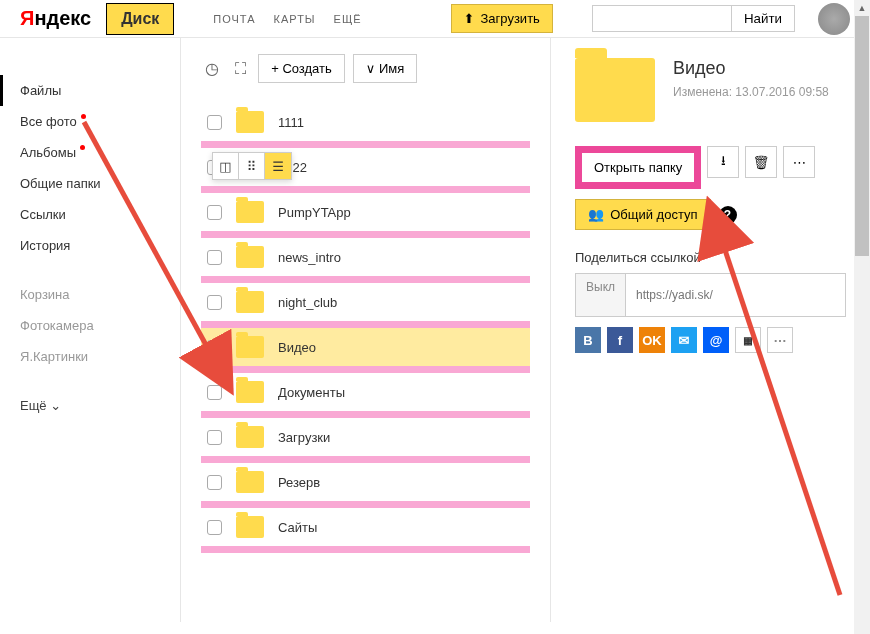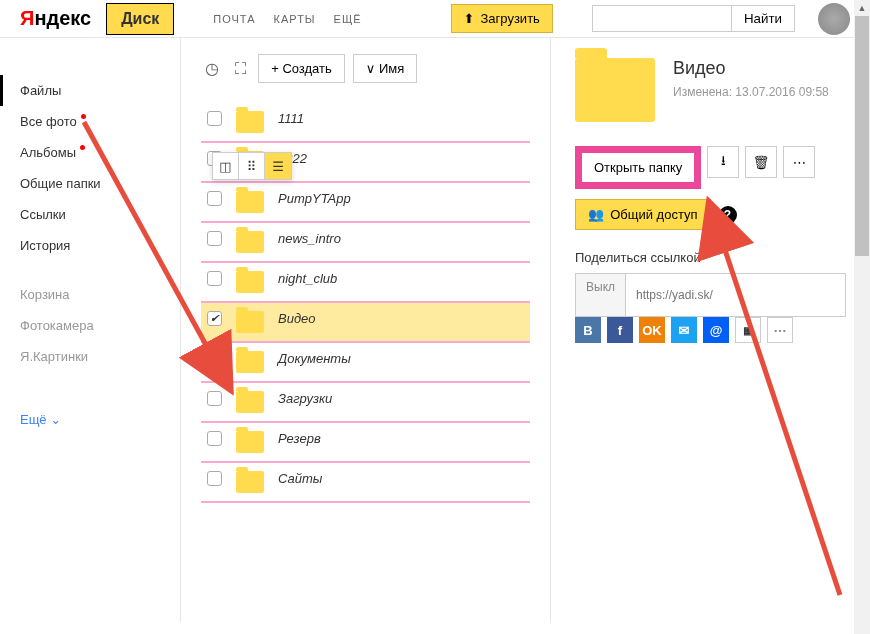--- a/index.html
+++ b/index.html
@@ -18,35 +18,35 @@
     .avatar { width: 32px; height: 32px; border-radius: 50%; background: radial-gradient(circle, #aaa, #888); margin-left: 14px; }
     
     .main { display: flex; height: calc(100% - 50px); }
     
     .sidebar { width: 180px; padding: 20px 0; }
     .sidebar-item { padding: 8px 20px; cursor: pointer; font-size: 13px; position: relative; }
     .sidebar-item.active { border-left: 3px solid #000; padding-left: 17px; font-weight: normal; margin-top: 17px; }
     .sidebar-item .dot { display: inline-block; width: 5px; height: 5px; background: #f00; border-radius: 50%; margin-left: 4px; vertical-align: top; }
     .sidebar-sep { height: 18px; }
     .sidebar-item.muted { color: #999; }
-    .sidebar-more { padding: 8px 20px; color: #3b82f6; cursor: pointer; margin-top: 14px; }
+    .sidebar-more { padding: 8px 20px; color: #404040; cursor: pointer; }
     
     .center { flex: 1; padding: 16px 20px; border-left: 1px solid #e6e6e6; min-width: 0; }
     .toolbar { display: flex; align-items: center; gap: 8px; margin-bottom: 20px; }
     .tool-icon { font-size: 16px; color: #666; cursor: pointer; padding: 4px; }
     .create-btn { border: 1px solid #ccc; padding: 6px 12px; background: #fff; cursor: pointer; font-size: 13px; }
     .sort-btn { border: 1px solid #ccc; padding: 6px 12px; background: #fff; cursor: pointer; font-size: 13px; }
     
     .view-switcher { display: inline-flex; border: 1px solid #ccc; position: absolute; left: 212px; top: 152px; background: #fff; box-shadow: 0 2px 6px rgba(0,0,0,.15); z-index: 10; }
     .view-opt { width: 26px; height: 26px; display: flex; align-items: center; justify-content: center; cursor: pointer; border-right: 1px solid #ccc; }
     .view-opt:last-child { border-right: none; }
     .view-opt.active { background: #ffdb4d; }
     
     .file-list { }
-    .file-row { display: flex; padding: 8px 6px; border-bottom: 2px solid #f9a8d4; cursor: pointer; font-style: italic; }
+    .file-row { display: flex; align-items: center; padding: 8px 6px; border-bottom: 7px solid #f9a8d4; cursor: pointer; }
     .file-row.selected { background: #ffeba0; }
     .file-check { width: 15px; height: 15px; border: 1px solid #aaa; border-radius: 3px; margin-right: 14px; display: flex; align-items: center; justify-content: center; font-size: 11px; background: #fff; }
     .folder-icon { width: 28px; height: 22px; background: #ffdb4d; border-radius: 2px; margin-right: 14px; position: relative; }
     .folder-icon::before { content: ''; position: absolute; top: -4px; left: 0; width: 12px; height: 4px; background: #ffdb4d; border-radius: 2px 2px 0 0; }
     .file-name { font-size: 13px; }
     
     .right-panel { width: 320px; padding: 20px 24px; border-left: 1px solid #e6e6e6; }
     .preview { display: flex; gap: 18px; margin-bottom: 24px; }
     .preview-icon { width: 80px; height: 64px; background: #ffdb4d; border-radius: 3px; position: relative; }
     .preview-icon::before { content: ''; position: absolute; top: -10px; left: 0; width: 32px; height: 10px; background: #ffdb4d; border-radius: 3px 3px 0 0; }
@@ -55,21 +55,21 @@
     
     .actions { display: flex; gap: 6px; margin-bottom: 10px; }
     .action-btn { border: 7px solid #ec4899; padding: 7px 12px; background: #fff; cursor: pointer; font-size: 13px; }
     .action-icon-btn { border: 1px solid #ccc; width: 32px; height: 32px; background: #fff; cursor: pointer; display: flex; align-items: center; justify-content: center; }
     
     .share-row { display: flex; align-items: center; gap: 8px; margin-bottom: 20px; }
     .share-btn { background: #ffdb4d; border: 1px solid #d4b33c; padding: 7px 12px; cursor: pointer; font-size: 13px; display: flex; align-items: center; gap: 6px; }
     .help-icon { width: 18px; height: 18px; border-radius: 50%; background: #000; color: #fff; display: flex; align-items: center; justify-content: center; font-size: 12px; font-weight: bold; cursor: pointer; }
     
     .share-section-label { font-size: 13px; margin-bottom: 8px; }
-    .share-link-row { display: flex; }
+    .share-link-row { display: flex; margin-bottom: 10px; }
     .toggle-off { border: 1px solid #ccc; padding: 6px 10px; background: #f5f5f5; font-size: 12px; color: #888; }
     .link-input { flex: 1; border: 1px solid #ccc; border-left: none; padding: 14px 10px; color: #999; font-size: 12px; }
     
     .social-icons { display: flex; gap: 6px; }
     .social-icon { width: 26px; height: 26px; display: flex; align-items: center; justify-content: center; color: #fff; font-size: 13px; font-weight: bold; cursor: pointer; }
     .vk { background: #4a76a8; }
     .fb { background: #3b5998; }
     .ok { background: #ee8208; }
     .tw { background: #1da1f2; }
     .mail { background: #005ff9; }

